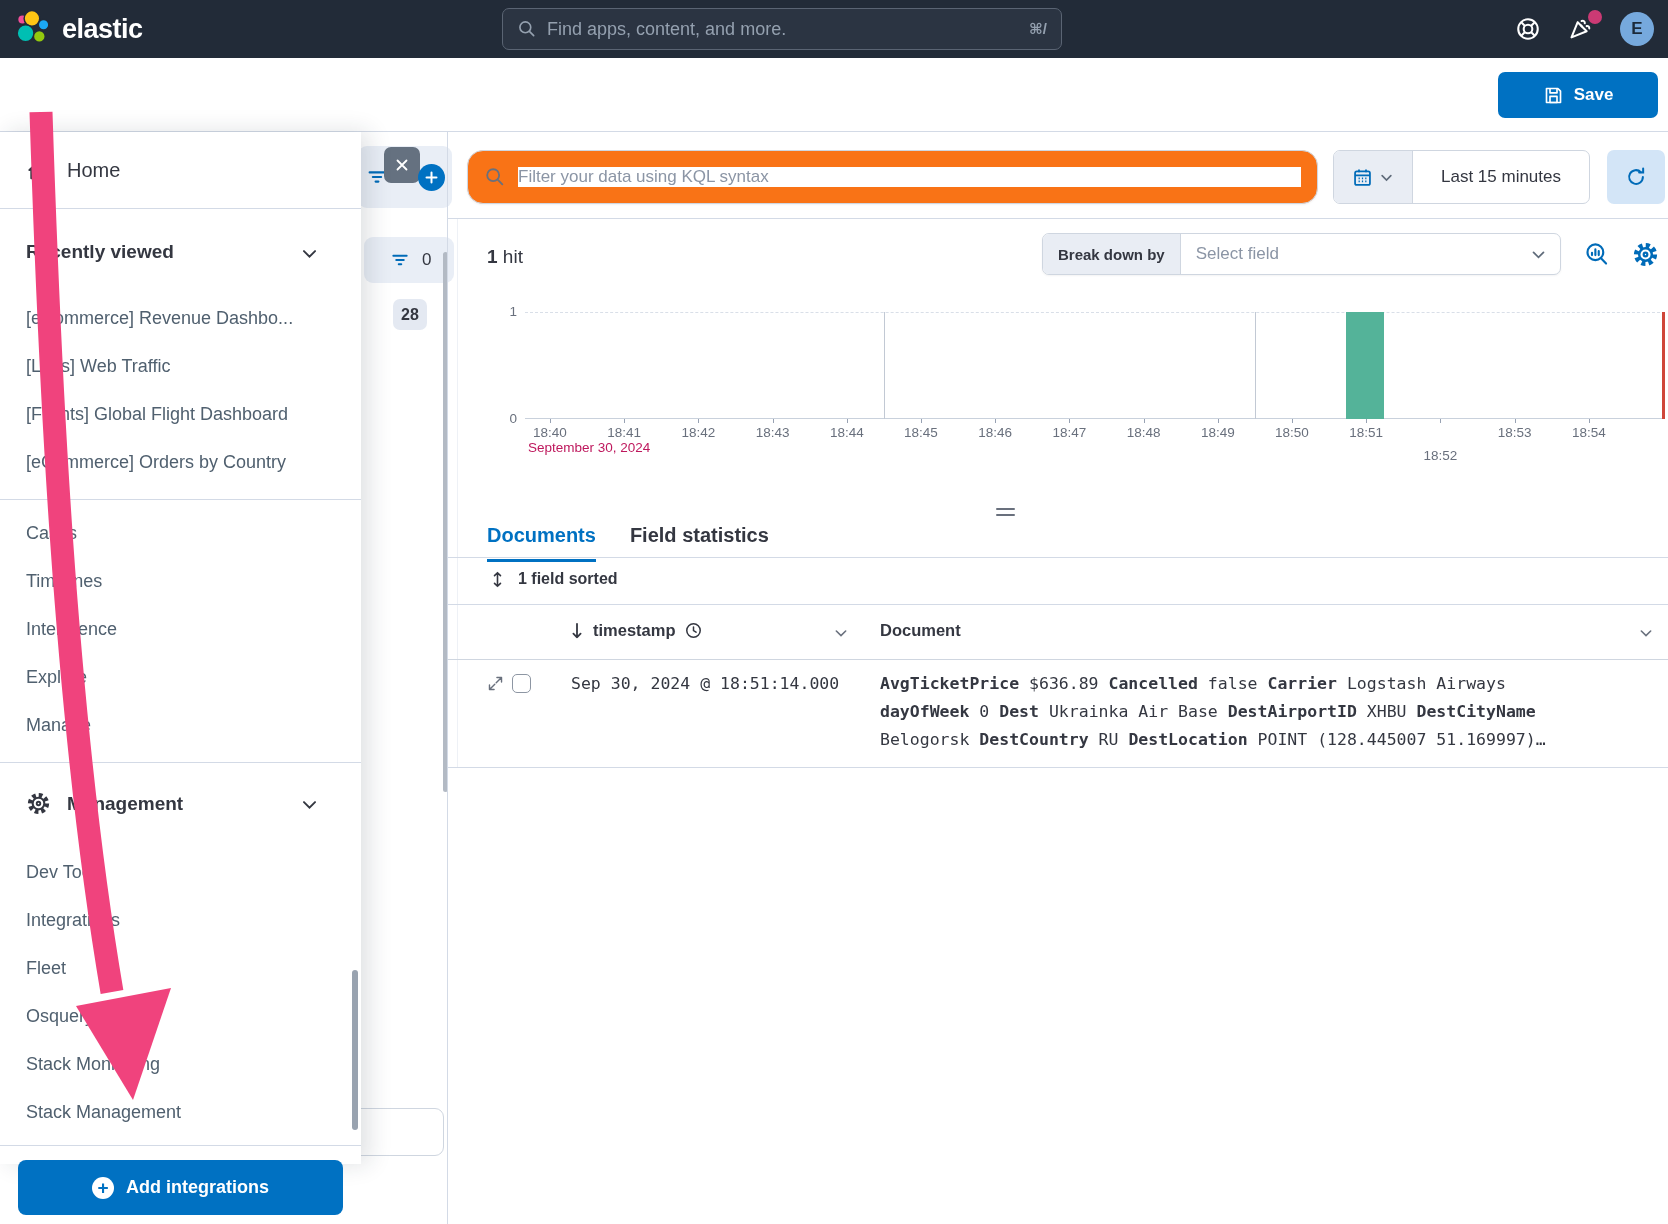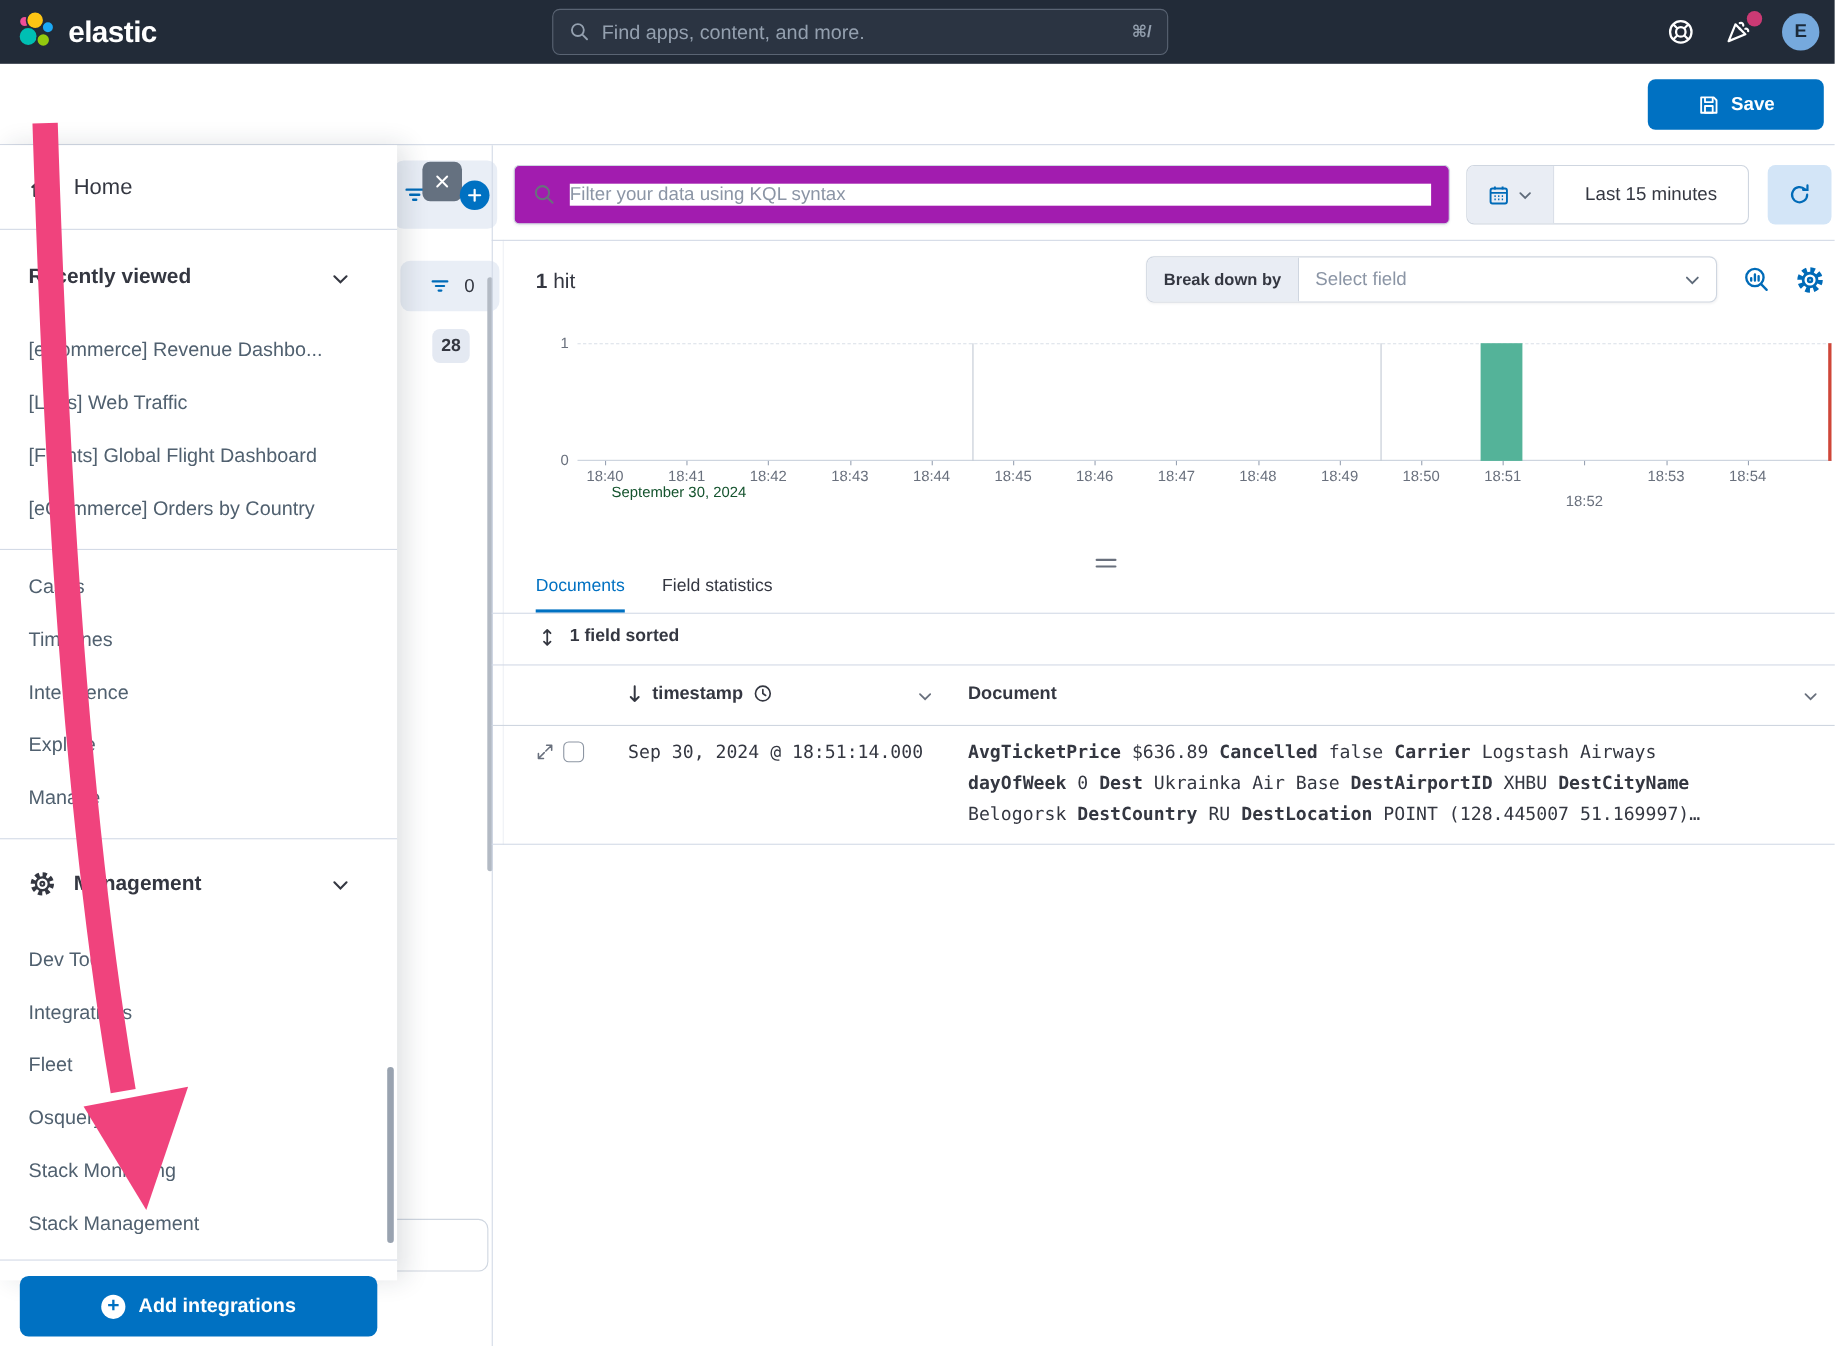--- a/index.html
+++ b/index.html
@@ -39,21 +39,21 @@
   .plus-circle { position:absolute; left:418px; top:164px; width:27px; height:27px; background:#0071c2; border-radius:50%; display:flex; align-items:center; justify-content:center; z-index:2; cursor:pointer; }
   .chip0 { position:absolute; left:364px; top:237px; width:90px; height:46px; background:#e9eef6; border-radius:9px; display:flex; align-items:center; gap:12px; padding-left:26px; z-index:1; }
   .chip0 .num { font-size:17px; color:#343741; }
   .badge28 { position:absolute; left:393px; top:299px; width:34px; height:31px; background:#e4e9f2; border-radius:7px; color:#343741; font-weight:700; font-size:16px; display:flex; align-items:center; justify-content:center; z-index:1; }
   .panel-scroll { position:absolute; left:443px; top:252px; width:5px; height:540px; background:#b3bac4; border-radius:3px; z-index:1; }
   .fp-bottom-input { position:absolute; left:352px; top:1108px; width:92px; height:48px; background:#fff; border:1px solid #cfd6e0; border-radius:9px; z-index:1; }
   .v-border { position:absolute; left:447px; top:132px; width:1px; height:1092px; background:#d3dae6; z-index:1; }
   .v-border2 { position:absolute; left:457px; top:218px; width:1px; height:550px; background:#eef1f6; z-index:1; }
   .h-sep { position:absolute; left:447px; top:218px; width:1221px; height:1px; background:#d3dae6; z-index:1; }
 
-  .kql { position:absolute; left:467px; top:150px; width:851px; height:54px; background:#a21caf; border:1px solid #cfd6e0; border-radius:5px; box-shadow:0 1px 2px rgba(52,55,65,.06); display:flex; align-items:center; padding:0 16px; gap:12px; z-index:1; }
+  .kql { position:absolute; left:467px; top:150px; width:851px; height:54px; background:#f97316; border:1px solid #cfd6e0; border-radius:16px; box-shadow:0 1px 2px rgba(52,55,65,.06); display:flex; align-items:center; padding:0 16px; gap:12px; z-index:1; }
   .kql input { border:none; outline:none; flex:1; font-size:17px; color:#343741; font-family:inherit; }
   .kql input::placeholder { color:#8b95a5; }
   .datepicker { position:absolute; left:1333px; top:150px; width:257px; height:54px; background:#fff; border:1px solid #cfd6e0; border-radius:7px; display:flex; z-index:1; cursor:pointer; }
   .dp-left { width:79px; background:#e9edf4; border-right:1px solid #cfd6e0; border-radius:6px 0 0 6px; display:flex; align-items:center; justify-content:center; gap:6px; color:#006bb8; }
   .dp-left .chev { color:#5f6b7a; }
   .dp-text { flex:1; display:flex; align-items:center; justify-content:center; font-size:17px; color:#343741; }
   .refresh-btn { position:absolute; left:1607px; top:150px; width:58px; height:54px; background:#d3e5f7; border-radius:7px; display:flex; align-items:center; justify-content:center; color:#006bb8; z-index:1; cursor:pointer; }
 
   .hits { position:absolute; left:487px; top:246px; font-size:19px; color:#343741; z-index:1; }
   .hits b { font-weight:700; }
@@ -66,28 +66,28 @@
   
   .plot { position:absolute; left:525px; top:312px; width:1140px; height:107px; border-bottom:1px solid #c9d1dc; z-index:1; }
   .plot .topgrid { position:absolute; left:0; top:0; width:100%; border-top:1px dashed #d9dfe8; }
   .vgrid { position:absolute; top:0; width:1px; height:107px; background:#c2c9d4; }
   .bar { position:absolute; }
   .marker { position:absolute; top:0; width:3px; height:107px; }
   .tickmark { position:absolute; top:107px; width:1px; height:4px; background:#98a2b3; }
   .ylab { position:absolute; left:-34px; width:26px; text-align:right; font-size:13.5px; color:#69707D; }
   .xticks { position:absolute; left:525px; top:425px; width:1140px; height:16px; z-index:1; }
   .xticks span { position:absolute; width:56px; margin-left:-28px; text-align:center; font-size:13.5px; color:#69707D; }
-  .xdate { position:absolute; left:528px; top:440px; font-size:13.5px; color:#14532d; z-index:1;margin-left:28px; }
+  .xdate { position:absolute; left:528px; top:440px; font-size:13.5px; color:#be185d; z-index:1; }
   .interval-note { position:absolute; left:447px; top:479px; width:1114px; text-align:center; font-size:15.5px; color:#343741; z-index:1; }
   .drag-handle { position:absolute; left:996px; top:508px; width:19px; z-index:1; }
   .drag-handle div { height:2px; background:#69707D; margin-bottom:4px; border-radius:1px; }
 
   
   .tabs { position:absolute; left:487px; top:524px; display:flex; gap:34px; z-index:1; }
-  .tab { font-size:16px; font-weight:400; color:#343741; padding-bottom:12px; cursor:pointer; }
+  .tab { font-size:20px; font-weight:700; color:#343741; padding-bottom:12px; cursor:pointer; }
   .tab.active { color:#0071c2; border-bottom:3px solid #0071c2; }
   .tabs-border { position:absolute; left:447px; top:557px; width:1221px; height:1px; background:#d3dae6; z-index:1; }
 
   
   .fields-row { position:absolute; left:447px; top:558px; width:1436px; height:47px; border-bottom:1px solid #d3dae6; z-index:1; }
   .fields-note { position:absolute; left:43px; top:12px; display:flex; align-items:center; gap:13px; color:#343741; font-size:16px; font-weight:700; }
   .grid-icons { position:absolute; right:12px; top:11px; display:flex; gap:26px; color:#343741; }
 
   
   .thead { position:absolute; left:447px; top:605px; width:1221px; height:55px; border-bottom:1px solid #cfd6e0; z-index:1; }

